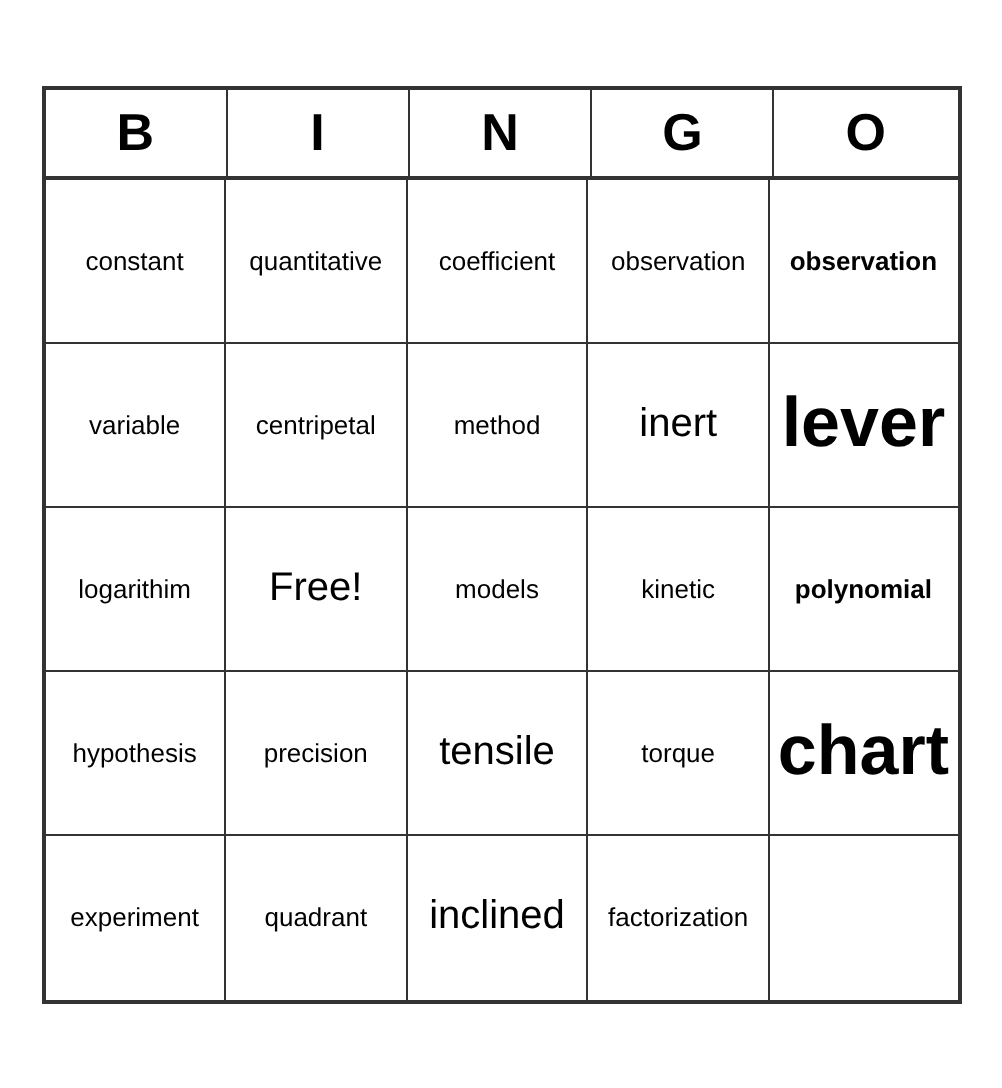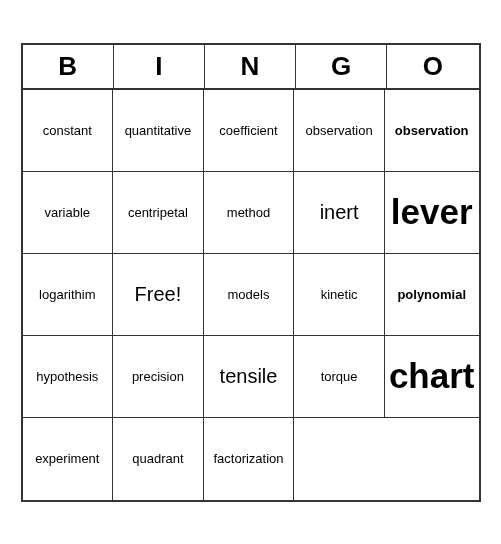--- a/index.html
+++ b/index.html
@@ -89,15 +89,16 @@
       <div class="bingo-cell">models</div>
       <div class="bingo-cell">kinetic</div>
       <div class="bingo-cell">polynomial</div>
       <div class="bingo-cell">hypothesis</div>
       <div class="bingo-cell">precision</div>
       <div class="bingo-cell medium-text">tensile</div>
       <div class="bingo-cell">torque</div>
       <div class="bingo-cell large-text">chart</div>
       <div class="bingo-cell">experiment</div>
       <div class="bingo-cell">quadrant</div>
+      <div class="bingo-cell medium-text">inclined</div>
       <div class="bingo-cell">factorization</div>
     </div>
 </div>
 
 </body></html>

